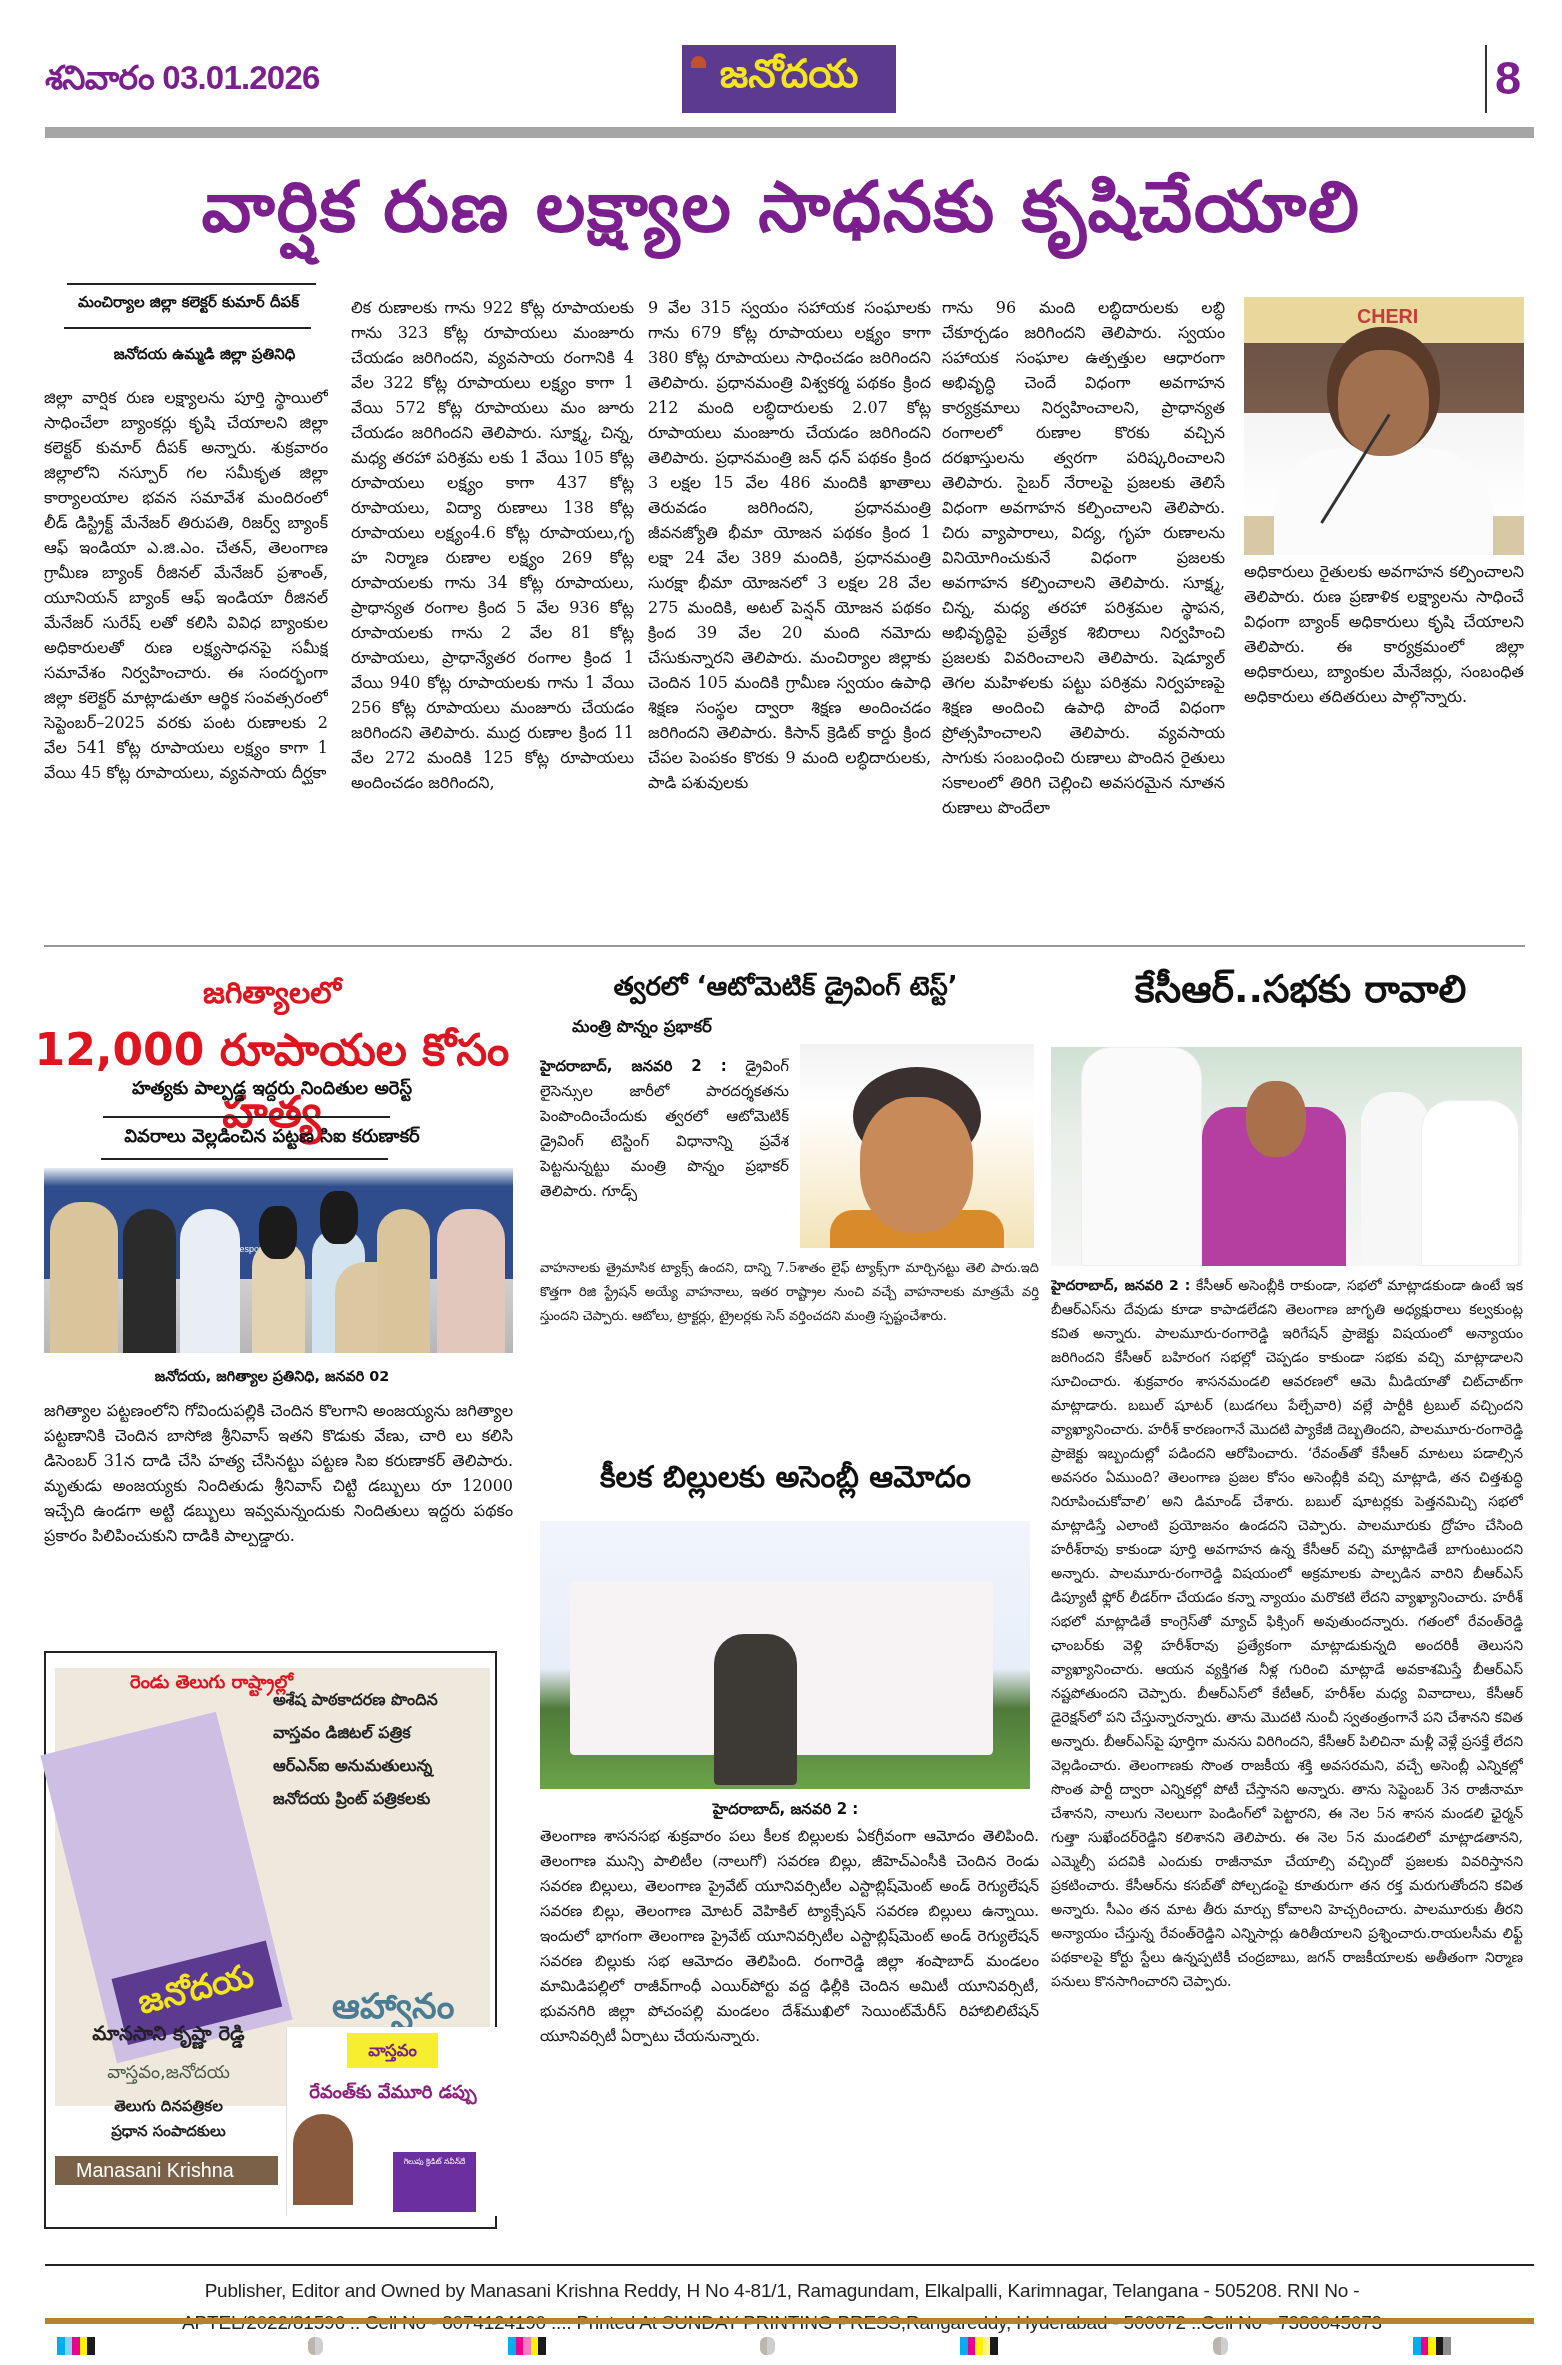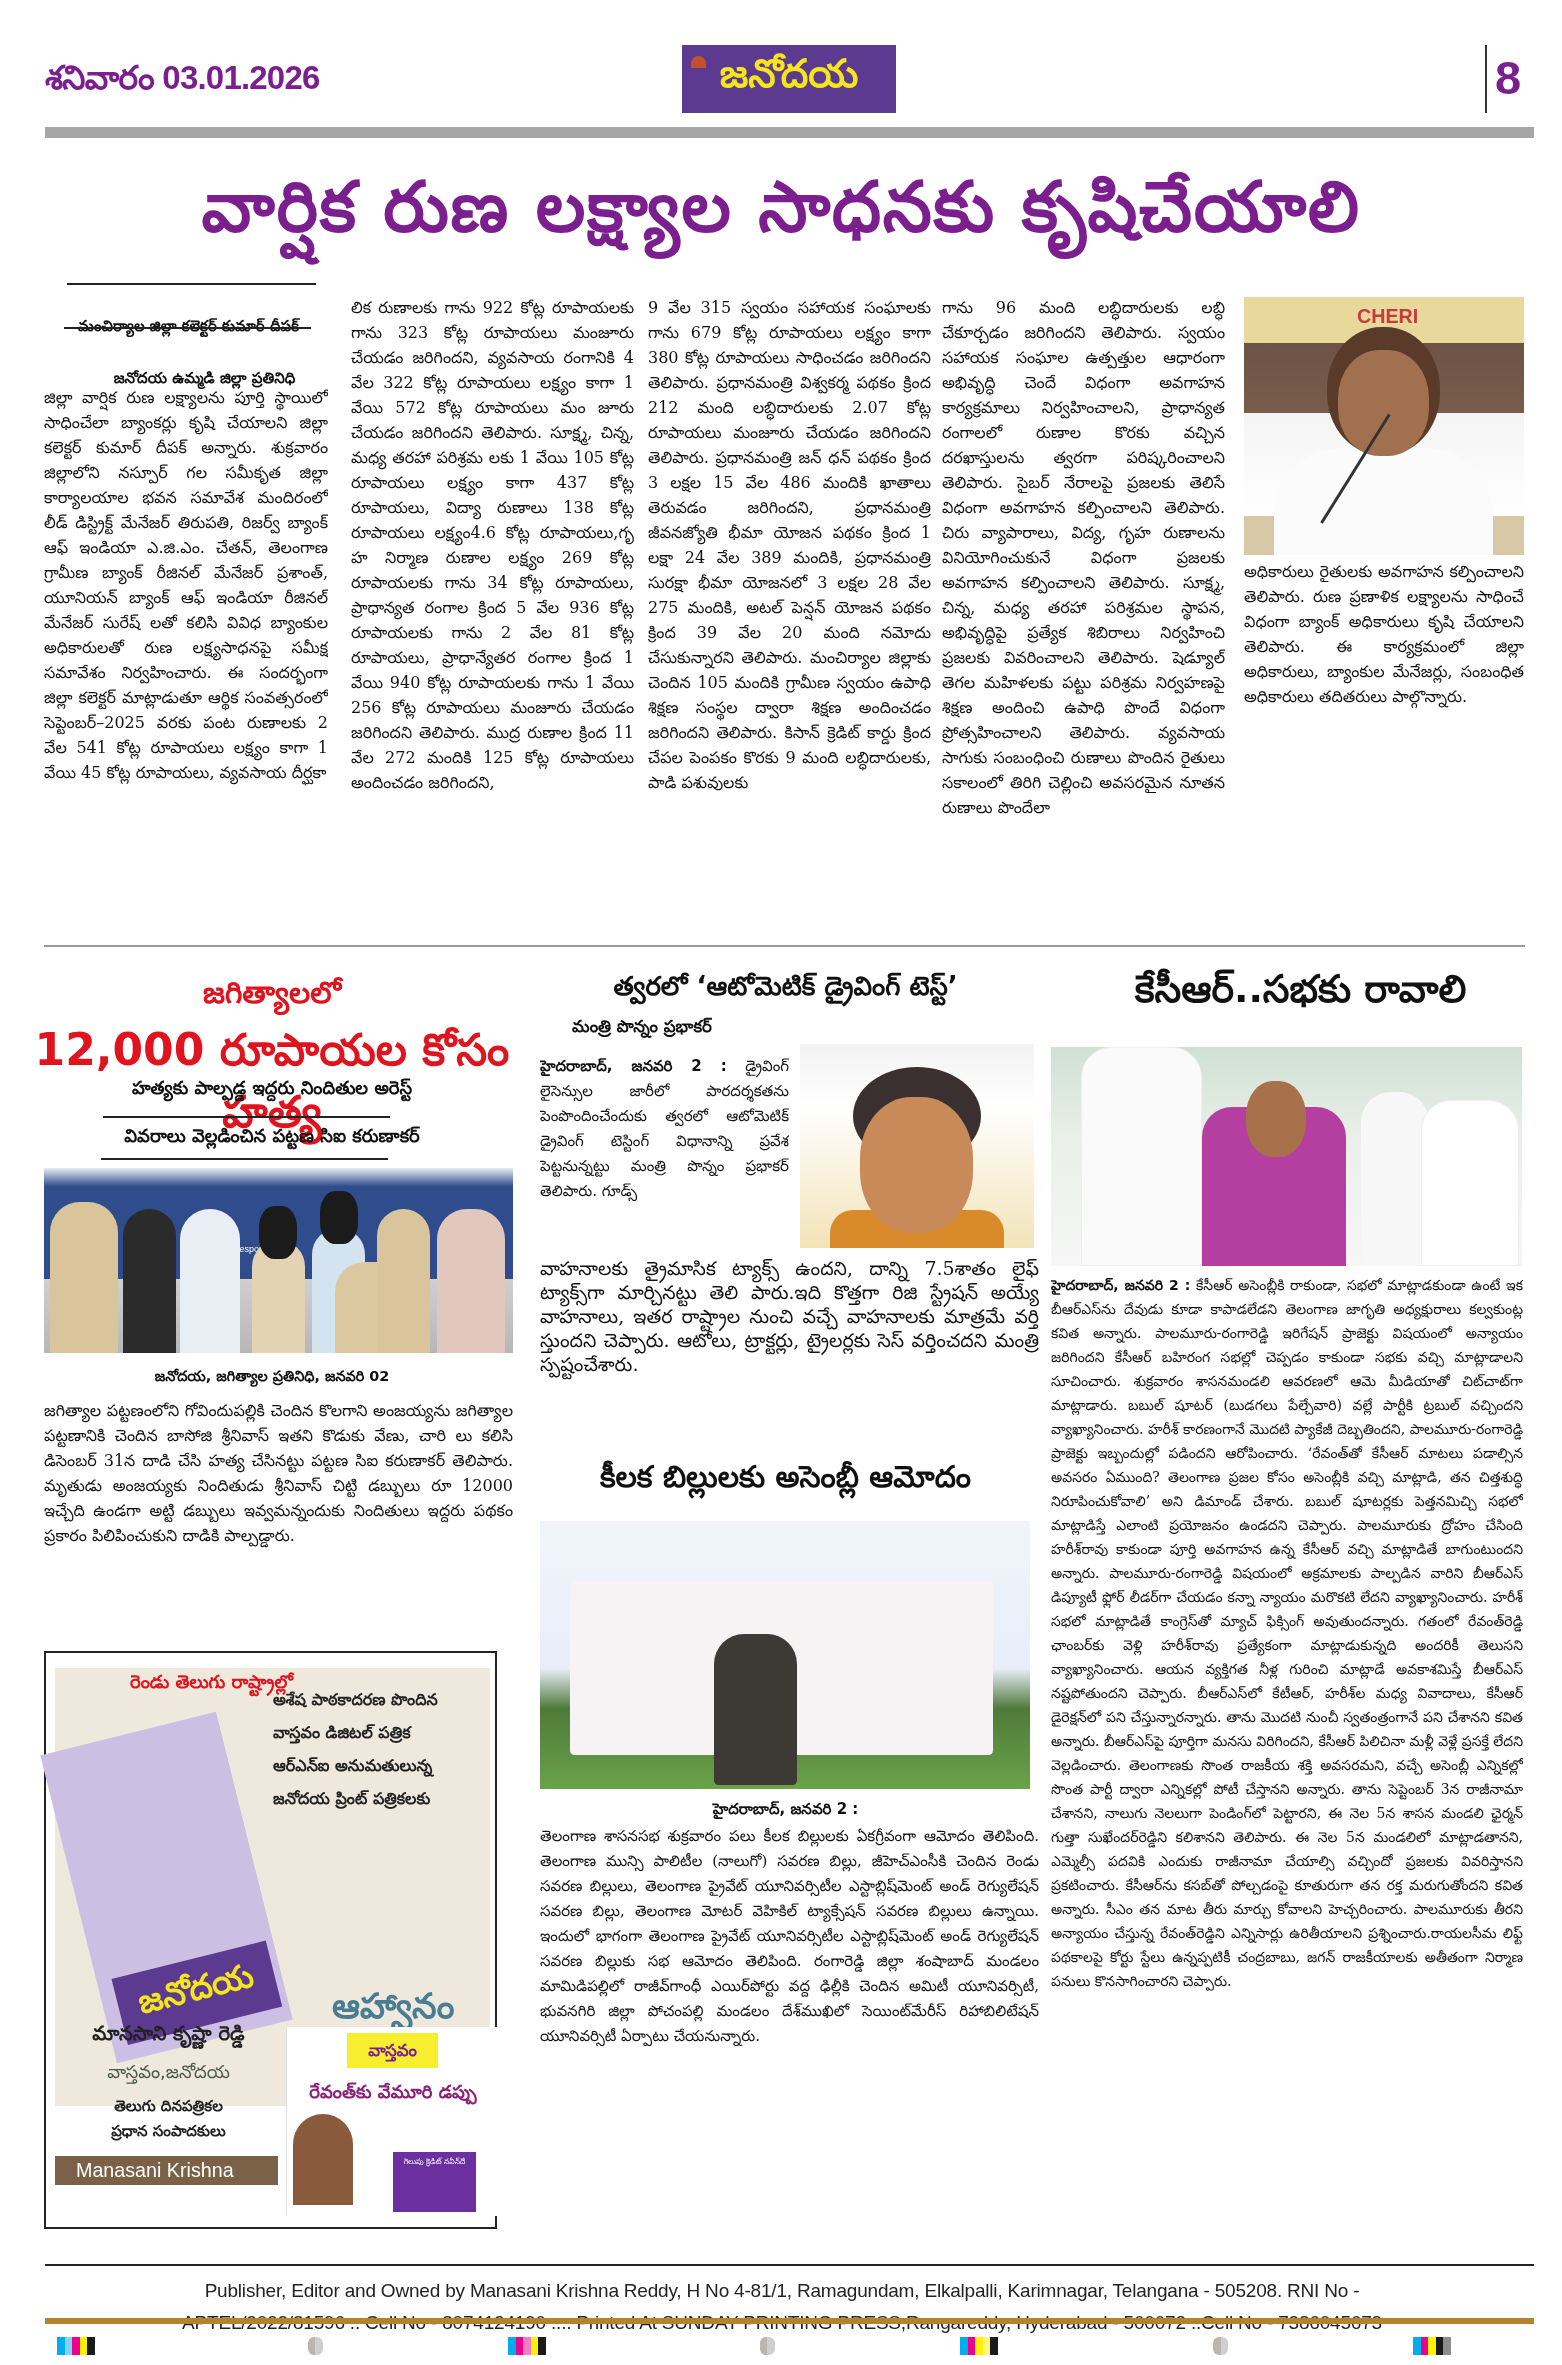--- a/index.html
+++ b/index.html
@@ -11,21 +11,21 @@
   .logo { position: absolute; left: 682px; top: 45px; width: 214px; height: 68px; background: #5b3a8f; display: flex; align-items: center; justify-content: center; }
   .logo-text { font-family: "Liberation Sans", sans-serif; font-weight: bold; font-size: 39px; color: #f5e61c; }
   .logo-sun { position: absolute; left: 9px; top: 10.6px; width: 15px; height: 12px; border-radius: 7.6px 7.6px 0 0; background: #c4512b; }
   .page-divider { position: absolute; left: 1485px; top: 45px; width: 1.5px; height: 68px; background: #333; }
   .page-num { position: absolute; left: 1495px; top: 50px; font-family: "Liberation Sans", sans-serif; font-weight: bold; font-size: 47px; color: #7b1f8f; }
   .gray-rule { position: absolute; left: 45px; top: 127px; width: 1489px; height: 10.6px; background: #a6a6a6; }
 
   .main-headline { position: absolute; left: 0; top: 166px; width: 1562px; text-align: center; font-family: "DejaVu Sans", sans-serif; font-weight: bold; font-size: 70px; color: #7b1f8f; letter-spacing: 1.5px; }
 
   .rule { position: absolute; height: 1.5px; background: #222; }
-  .byline { position: absolute; font-family: "DejaVu Sans", sans-serif; font-weight: bold; font-size: 15px; text-align: center; margin-top: 24px; }
+  .byline { position: absolute; font-family: "DejaVu Sans", sans-serif; font-weight: bold; font-size: 15px; text-align: center; }
   .col { position: absolute; font-size: 16px; line-height: 25px; text-align: justify; overflow: hidden; }
   .col .bold { font-weight: bold; font-family: "DejaVu Sans", sans-serif; }
 
   .photo { position: absolute; overflow: hidden; }
   .photo-collector { background: linear-gradient(180deg, #e9d89b 0%, #e9d89b 18%, #6b5346 18%, #7a5d4c 45%, #f4f4f4 45%, #ffffff 85%, #d9c8a5 85%); }
   .photo-collector .head { position: absolute; left: 83px; top: 30px; width: 113px; height: 128px; border-radius: 48%; background: #5a3b2a; }
   .photo-collector .face { position: absolute; left: 94px; top: 53px; width: 91px; height: 106px; border-radius: 45%; background: #a0704f; }
   .photo-collector .shirt { position: absolute; left: 30px; top: 151px; width: 219px; height: 174px; border-radius: 68px 68px 0 0; background: #fbfbfb; }
   .photo-collector .mic { position: absolute; left: 76px; top: 98px; width: 3px; height: 128px; background: #333; transform: rotate(32deg); transform-origin: bottom; }
   .banner-text { position: absolute; left: 113px; top: 7.6px; font-family: "Liberation Sans", sans-serif; font-weight: bold; font-size: 19.7px; color: #c63c3c; }
@@ -161,21 +161,21 @@
 <div class="sub-head" style="left:521px;top:1017px;width:242px;font-size:16.6px;">మంత్రి పొన్నం ప్రభాకర్</div>
 <div class="col" style="left:540px;top:1054px;width:249px;height:189px;font-size:15px;line-height:25px;">
   <span class="bold">హైదరాబాద్, జనవరి 2 :</span>
   <span>డ్రైవింగ్ లైసెన్సుల జారీలో పారదర్శకతను పెంపొందించేందుకు త్వరలో ఆటోమెటిక్ డ్రైవింగ్ టెస్టింగ్ విధానాన్ని ప్రవేశ పెట్టనున్నట్టు మంత్రి పొన్నం ప్రభాకర్ తెలిపారు. గూడ్స్</span>
 </div>
 <div class="photo photo-minister" style="left:800px;top:1044px;width:234px;height:204px;">
   <div class="scarf"></div>
   <div class="hair"></div>
   <div class="face"></div>
 </div>
-<div class="col" style="left:540px;top:1256px;width:499px;height:151px;font-size:19px;line-height:24px;">వాహనాలకు త్రైమాసిక ట్యాక్స్ ఉందని, దాన్ని 7.5శాతం లైఫ్ ట్యాక్స్‌గా మార్చినట్టు తెలి పారు.ఇది కొత్తగా రిజి స్ట్రేషన్ అయ్యే వాహనాలు, ఇతర రాష్ట్రాల నుంచి వచ్చే వాహనాలకు మాత్రమే వర్తి స్తుందని చెప్పారు. ఆటోలు, ట్రాక్టర్లు, ట్రైలర్లకు సెస్ వర్తించదని మంత్రి స్పష్టంచేశారు.</div>
+<div class="col" style="left:540px;top:1256px;width:499px;height:151px;font-size:13px;line-height:24px;">వాహనాలకు త్రైమాసిక ట్యాక్స్ ఉందని, దాన్ని 7.5శాతం లైఫ్ ట్యాక్స్‌గా మార్చినట్టు తెలి పారు.ఇది కొత్తగా రిజి స్ట్రేషన్ అయ్యే వాహనాలు, ఇతర రాష్ట్రాల నుంచి వచ్చే వాహనాలకు మాత్రమే వర్తి స్తుందని చెప్పారు. ఆటోలు, ట్రాక్టర్లు, ట్రైలర్లకు సెస్ వర్తించదని మంత్రి స్పష్టంచేశారు.</div>
 
 <div class="sub-head" style="left:521px;top:1459px;width:529px;font-size:30px;">కీలక బిల్లులకు అసెంబ్లీ ఆమోదం</div>
 <div class="photo photo-assembly" style="left:540px;top:1521px;width:490px;height:268px;">
   <div class="assembly-bld"></div>
   <div class="statue"></div>
 </div>
 <div class="sub-head" style="left:521px;top:1800px;width:529px;font-size:15px;">హైదరాబాద్, జనవరి 2 :</div>
 <div class="col" style="left:540px;top:1824px;width:499px;height:401px;font-size:15px;line-height:25px;">తెలంగాణ శాసనసభ శుక్రవారం పలు కీలక బిల్లులకు ఏకగ్రీవంగా ఆమోదం తెలిపింది. తెలంగాణ మున్సి పాలిటీల (నాలుగో) సవరణ బిల్లు, జీహెచ్ఎంసీకి చెందిన రెండు సవరణ బిల్లులు, తెలంగాణ ప్రైవేట్ యూనివర్సిటీల ఎస్టాబ్లిష్‌మెంట్ అండ్ రెగ్యులేషన్ సవరణ బిల్లు, తెలంగాణ మోటర్ వెహికిల్ ట్యాక్సేషన్ సవరణ బిల్లులు ఉన్నాయి. ఇందులో భాగంగా తెలంగాణ ప్రైవేట్ యూనివర్సిటీల ఎస్టాబ్లిష్‌మెంట్ అండ్ రెగ్యులేషన్ సవరణ బిల్లుకు సభ ఆమోదం తెలిపింది. రంగారెడ్డి జిల్లా శంషాబాద్ మండలం మామిడిపల్లిలో రాజీవ్‌గాంధీ ఎయిర్‌పోర్టు వద్ద ఢిల్లీకి చెందిన అమిటీ యూనివర్సిటీ, భువనగిరి జిల్లా పోచంపల్లి మండలం దేశ్‌ముఖిలో సెయింట్‌మేరీస్ రిహాబిలిటేషన్ యూనివర్సిటీ ఏర్పాటు చేయనున్నారు.</div>
 
 <div class="sub-head" style="left:1051px;top:967px;width:499px;font-size:38px;">కేసీఆర్..సభకు రావాలి</div>

